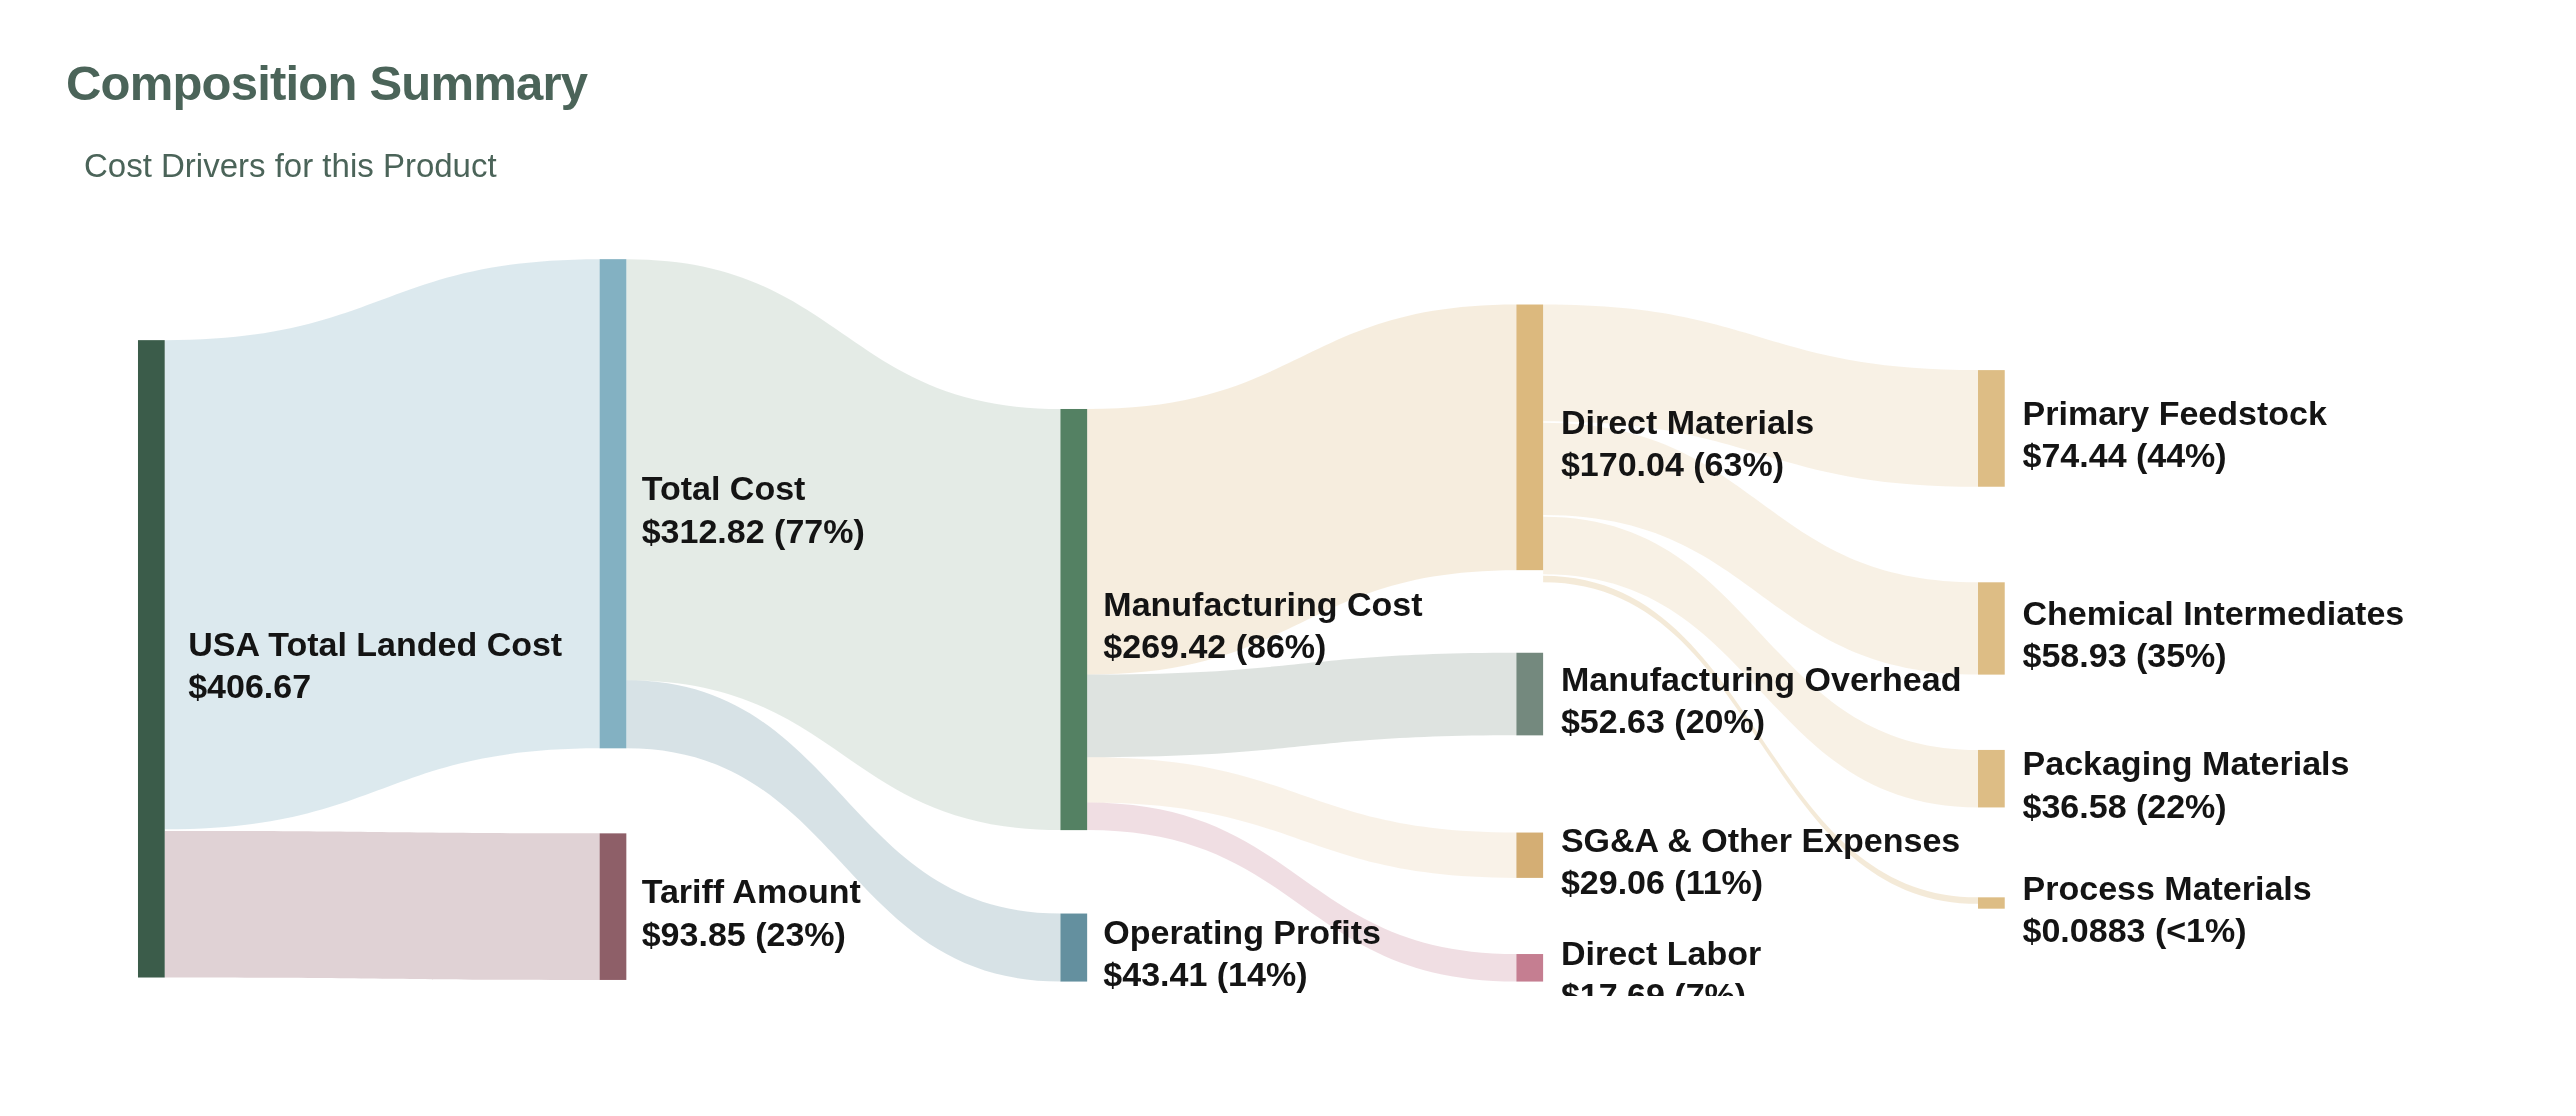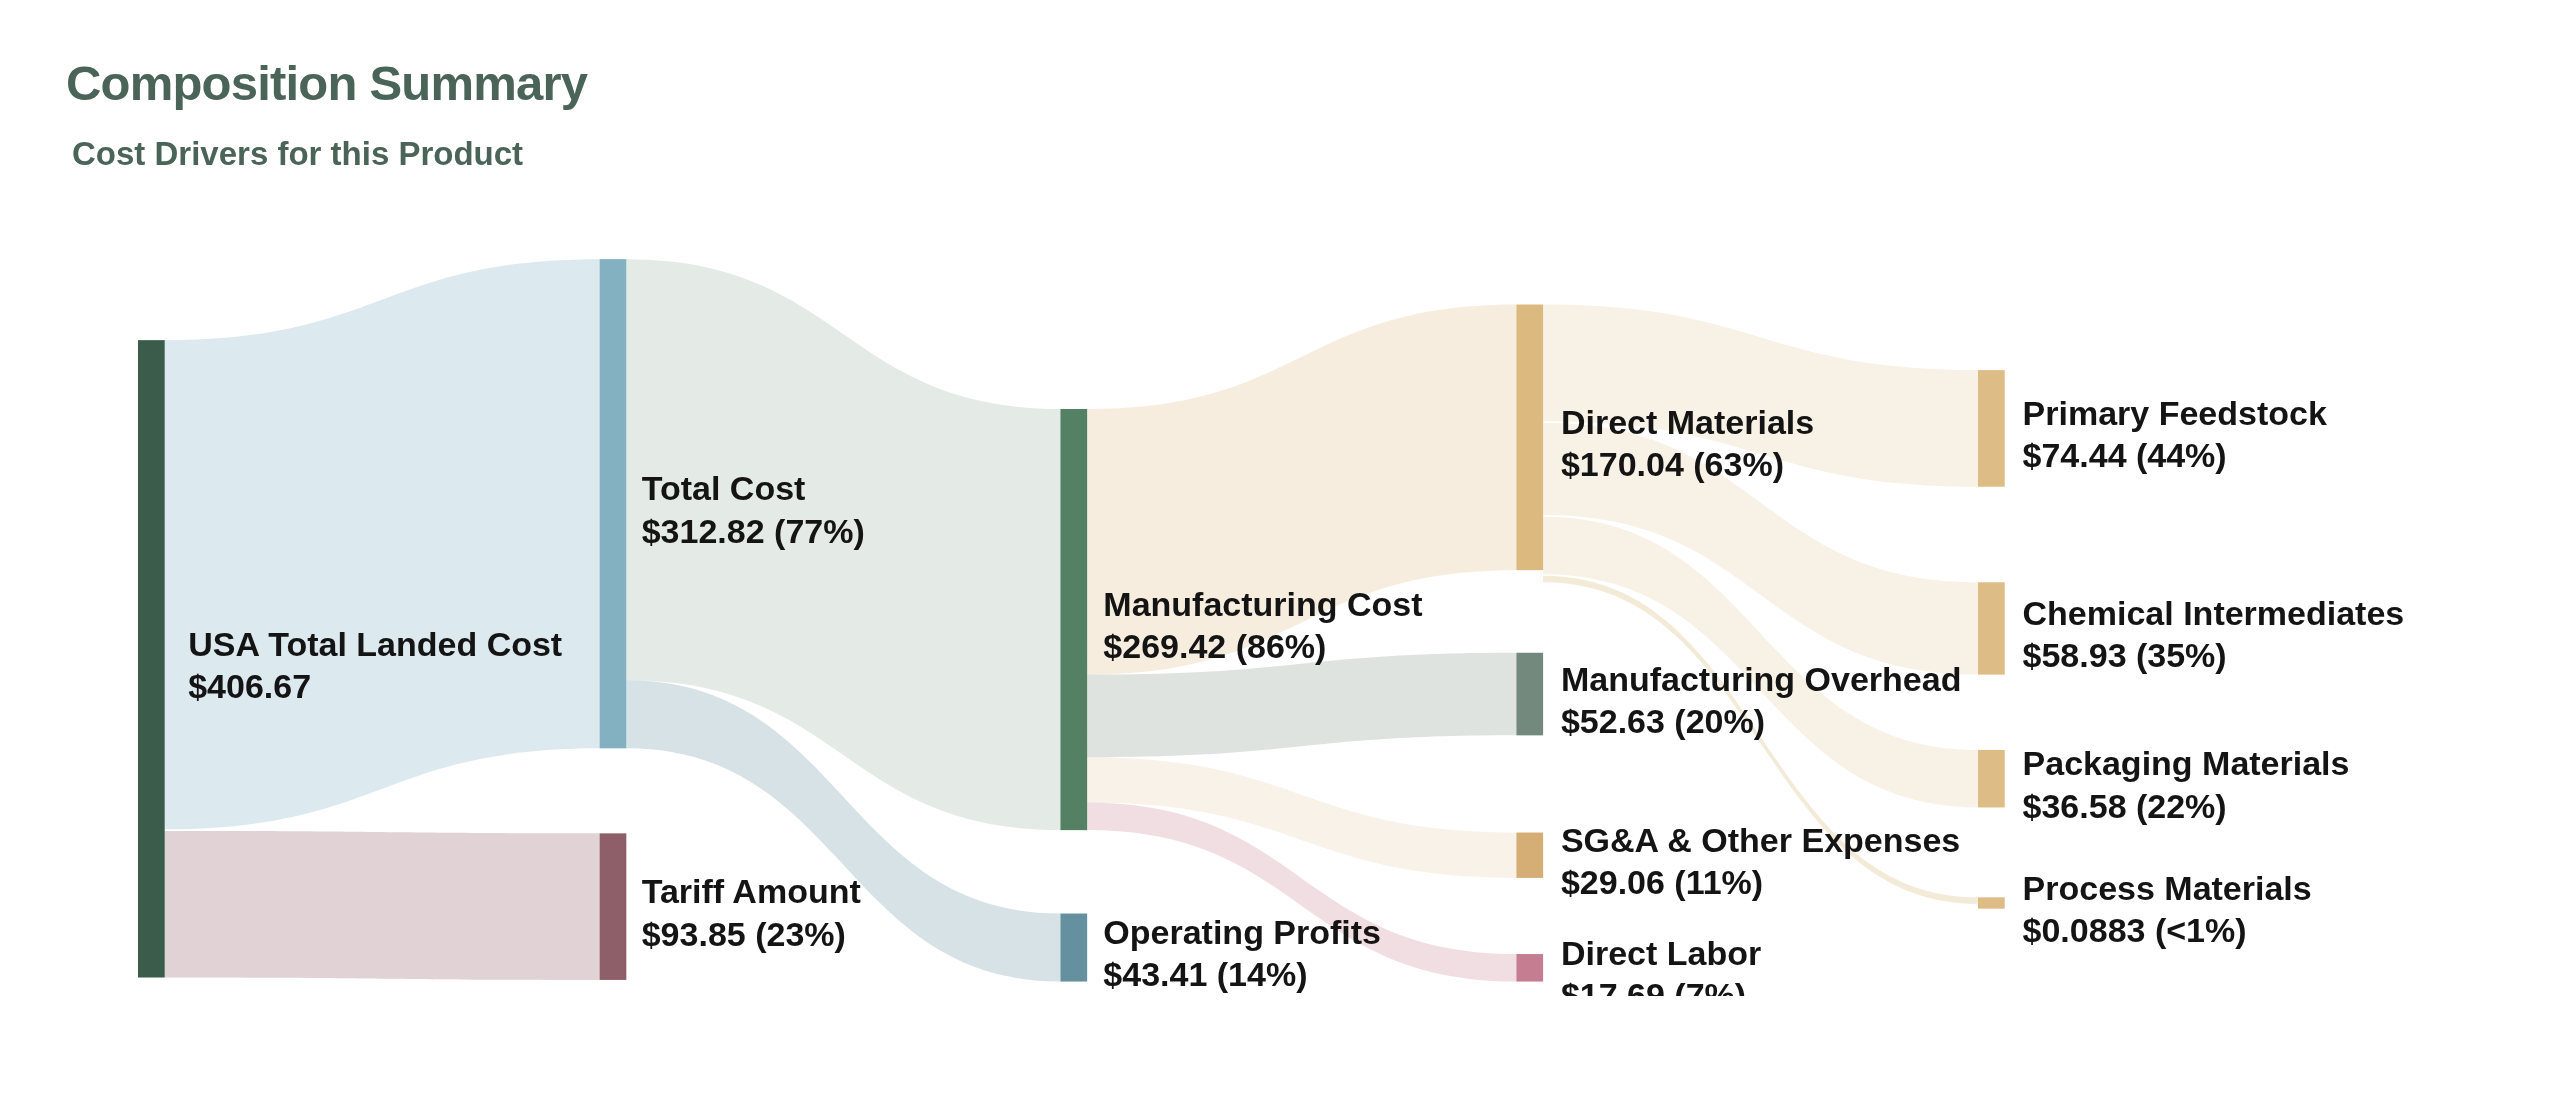--- a/index.html
+++ b/index.html
@@ -22,23 +22,23 @@
     margin: 0;
     font-size: 49px;
     font-weight: 800;
     letter-spacing: -0.8px;
     color: #4b6459;
   }
   .page-subtitle {
     position: absolute;
     left: 68px;
     top: 131px;
-    margin: 4px;
+    margin: 16px;
     font-size: 33px;
-    font-weight: 700;
+    font-weight: 400;
     color: #4b6459;
   }
   svg.sankey {
     position: absolute;
     left: 0;
     top: 0;
   }
   svg.sankey text {
     font-family: "Liberation Sans", "DejaVu Sans", sans-serif;
     font-size: 42px;

